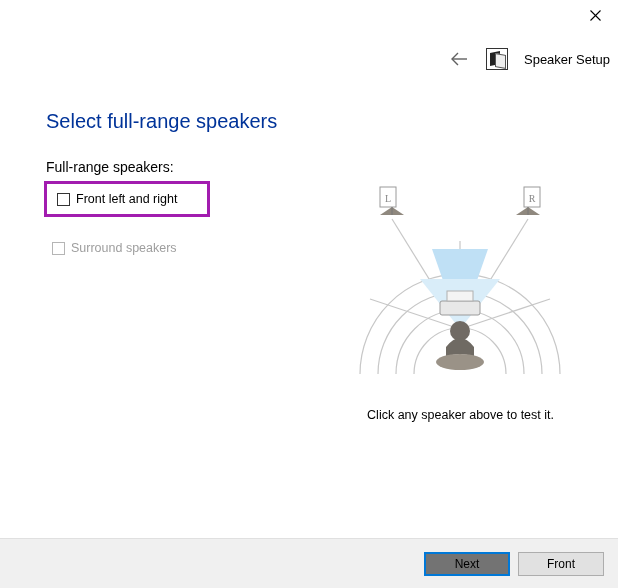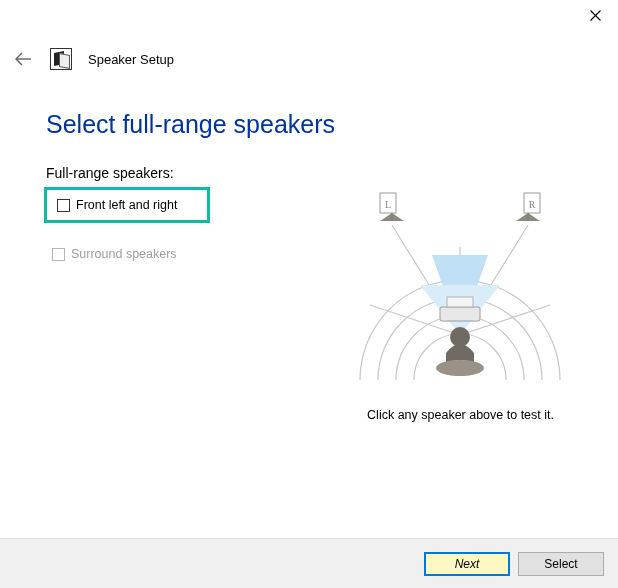--- a/index.html
+++ b/index.html
@@ -17,22 +17,22 @@
     position: absolute; top: 0; left: 0; right: 0; height: 32px;
   }
   .close-btn {
     position: absolute; top: 0; right: 0; width: 46px; height: 30px;
     display: flex; align-items: center; justify-content: center;
     cursor: default;
   }
   .close-btn svg { width: 11px; height: 11px; }
 
   .header-row {
-    position: absolute; top: 48px; left: 12px; right: 8px;
-    display: flex; align-items: center; gap: 16px;
+    position: absolute; top: 48px; left: 0; right: 8px;
+    display: flex; align-items: center; gap: 16px; justify-content: flex-end;
   }
   .back-arrow {
     width: 22px; height: 22px;
     display: flex; align-items: center; justify-content: center;
     color: #606060;
   }
   .wiz-icon {
     width: 22px; height: 22px;
     border: 1px solid #333; background: #fff;
     position: relative;
@@ -44,35 +44,35 @@
   .wiz-icon::after {
     content:""; position:absolute; left:8px; top:5px; width:9px; height:12px;
     background:#eee; border:1px solid #555; transform: skewY(10deg);
   }
   .wiz-title { font-size: 13px; color: #000; }
 
   .body-area {
     position: absolute; top: 100px; left: 46px; right: 24px; bottom: 56px;
   }
   .heading {
-    font-size: 25px; color: #003399; font-weight: 400;
+    font-size: 20px; color: #003399; font-weight: 400;
     margin-top: 10px; margin-bottom: 26px;
   }
   .two-col { display: flex; gap: 20px; align-items: flex-start; }
   .left-col { width: 260px; }
   .intro { font-size: 12.5px; color: #222; line-height: 1.45; margin: 0 0 30px 0; }
 
   .group-label { font-size: 14px; margin-bottom: 6px; }
 
   .check-row {
     display: flex; align-items: center; gap: 6px;
     padding: 4px 6px;
   }
   .highlight-box {
-    border: 3px solid #14b8a6;
+    border: 3px solid #a21caf;
     padding: 4px 4px;
     width: 166px;
     margin-left: -2px;
   }
   .check-row.highlighted { margin: 0; }
   .check-row.disabled { color: #9e9e9e; }
   .checkbox {
     width: 13px; height: 13px; border: 1px solid #333; background: #fff;
     flex-shrink: 0;
   }
@@ -98,21 +98,21 @@
     display: flex; align-items: center; justify-content: flex-end;
     padding-right: 14px; gap: 8px;
   }
   .btn {
     min-width: 86px; height: 24px; padding: 0 14px;
     font-size: 12px; font-family: inherit;
     background: #e1e1e1; border: 1px solid #adadad;
     display: inline-flex; align-items: center; justify-content: center;
     cursor: default;
   }
-  .btn.focus { border: 2px solid #0078d7; background: #fef9c3; padding: 0 13px; font-style: italic;}
+  .btn.focus { border: 2px solid #0078d7; background: #737373; padding: 0 13px;}
 </style>
 </head>
 <body>
 
 <div class="window">
 
   <div class="titlebar">
     <div class="close-btn">
       <svg viewBox="0 0 11 11">
         <line x1="0.5" y1="0.5" x2="10.5" y2="10.5" stroke="#000" stroke-width="1.1"></line>
@@ -201,17 +201,17 @@
     </div>
 
     <div class="hint">Click any speaker above to test it.</div>
   </div>
 
   <div class="footer">
     <div class="btn focus">
       <span>Next</span>
     </div>
     <div class="btn">
-      <span>Select</span>
+      <span>Front</span>
     </div>
   </div>
 
 </div>
 
 </body></html>

